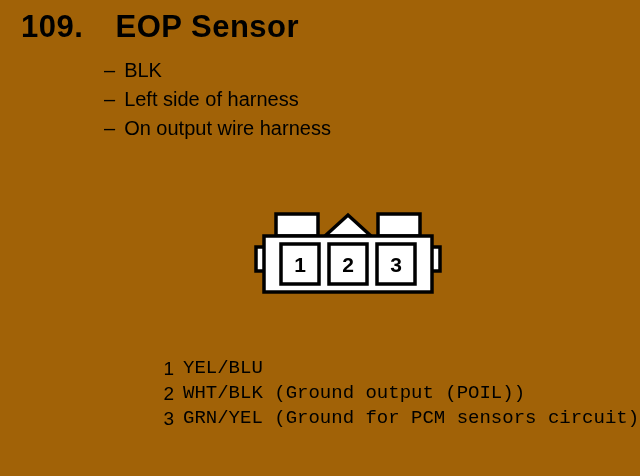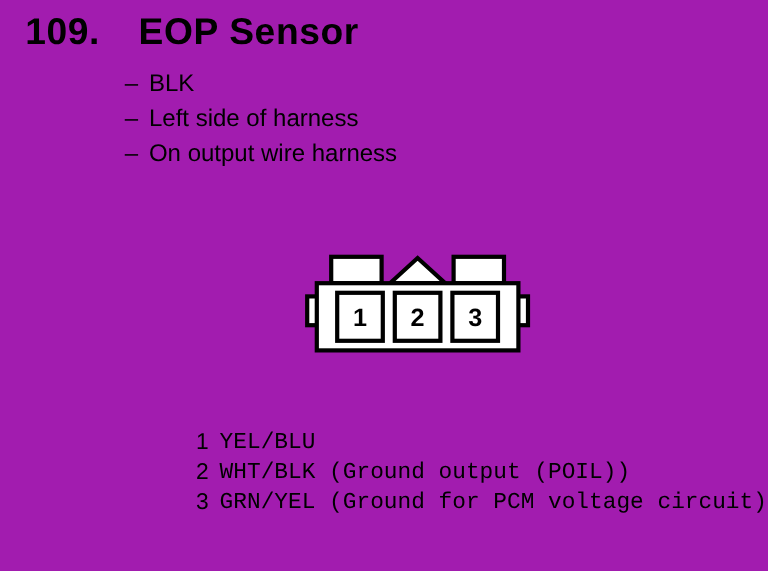--- a/index.html
+++ b/index.html
@@ -4,21 +4,21 @@
 <style>
   * { margin: 0; padding: 0; box-sizing: border-box; }
   html, body { background: #ffffff; }
   body {
     width: 640px; height: 476px;
     position: relative;
     font-family: "Liberation Sans", sans-serif;
     color: #000;
     overflow: hidden;
   }
-  .page { position: absolute; inset: 0; background: #a21caf; }
+  .page { position: absolute; inset: 0; background: #a16207; }
 
   
   .title-row {
     position: absolute; top: 9px; left: 21px;
     font-size: 31px; font-weight: bold; letter-spacing: 0.5px;
     white-space: nowrap;
   }
   .item-no { margin-right: 23px; }
 
   
@@ -101,18 +101,18 @@
       <span class="pin-num">2</span>
       <div class="pin-desc">
         <span>WHT/BLK</span>
         <span>(Ground output (POIL))</span>
       </div>
     </div>
     <div class="pin-row">
       <span class="pin-num">3</span>
       <div class="pin-desc">
         <span>GRN/YEL</span>
-        <span>(Ground for PCM voltage circuit)</span>
+        <span>(Ground for PCM sensors circuit)</span>
       </div>
     </div>
   </div>
 
 </div>
 
 </body></html>

